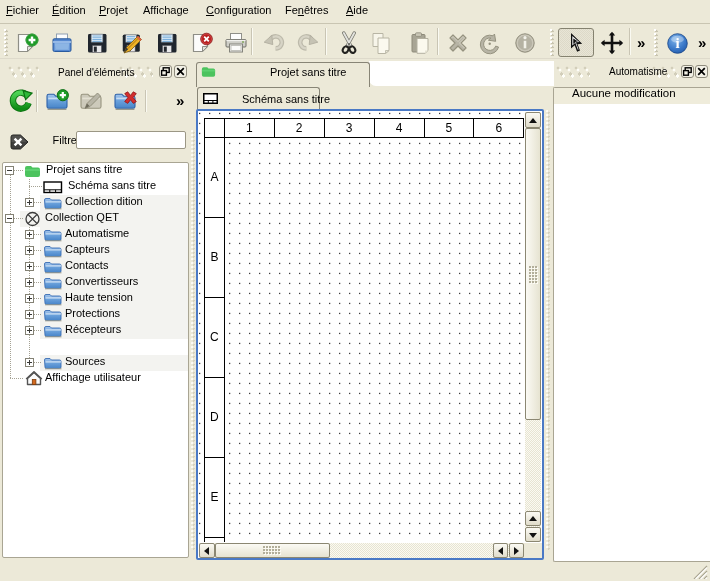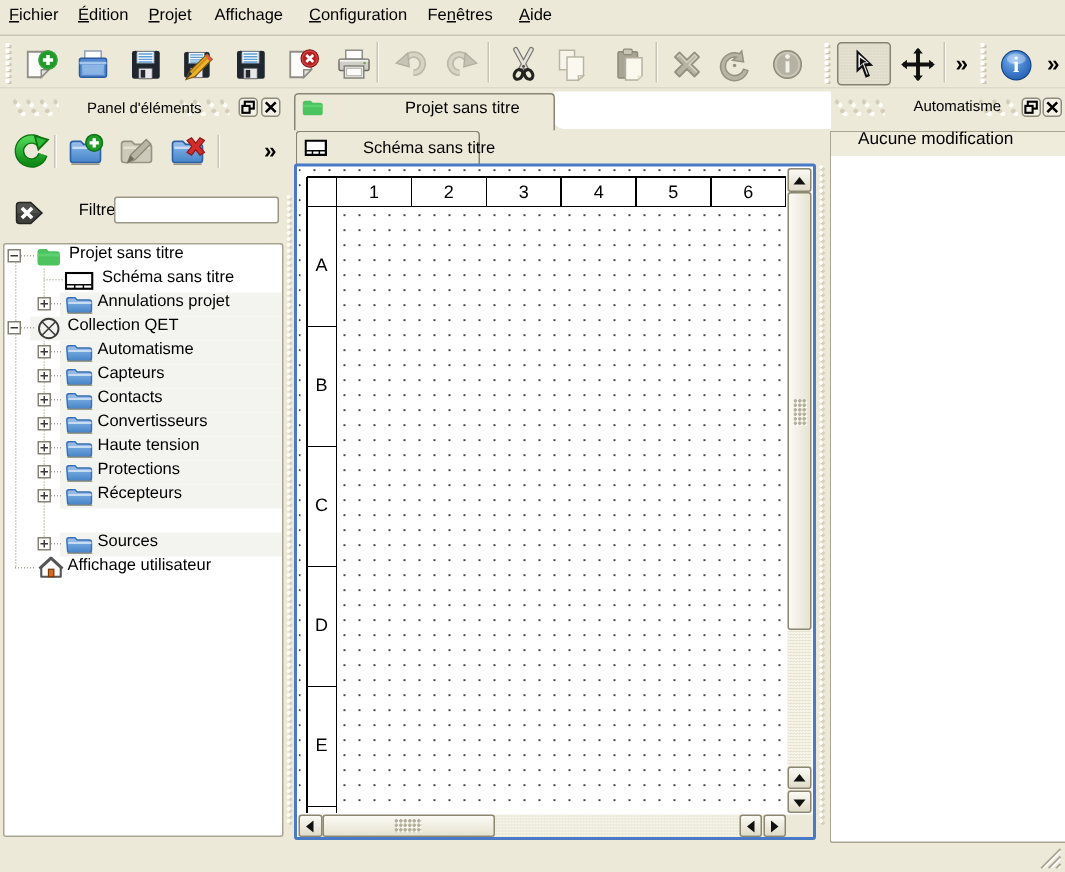--- a/index.html
+++ b/index.html
@@ -293,21 +293,21 @@
       </svg>
    <div class="tlabel" style="left:65px">Schéma sans titre</div>
  </div>
 
  <div class="trow" style="top:32px">
       <div class="stripe" style="left:37px"></div>
    <div class="hdots" style="left:31px;top:7px;width:8px"></div>
    <svg class="abs" style="left:40px;top:1px" width="20" height="14" viewBox="0 0 20 14">
         <use href="#bf"></use>
       </svg>
-   <div class="tlabel" style="left:62px">Annulations projet</div>
+   <div class="tlabel" style="left:62px">Collection dition</div>
    <div class="exp plus" style="left:22px"></div>
  </div>
 
  <div class="trow" style="top:64px">
       <div class="stripe" style="left:37px"></div>
       <div class="hdots" style="left:31px;top:7px;width:8px"></div>
       <svg class="abs" style="left:40px;top:1px" width="20" height="14" viewBox="0 0 20 14">
         <use href="#bf"></use>
       </svg>
       <div class="tlabel" style="left:62px">Automatisme</div>

